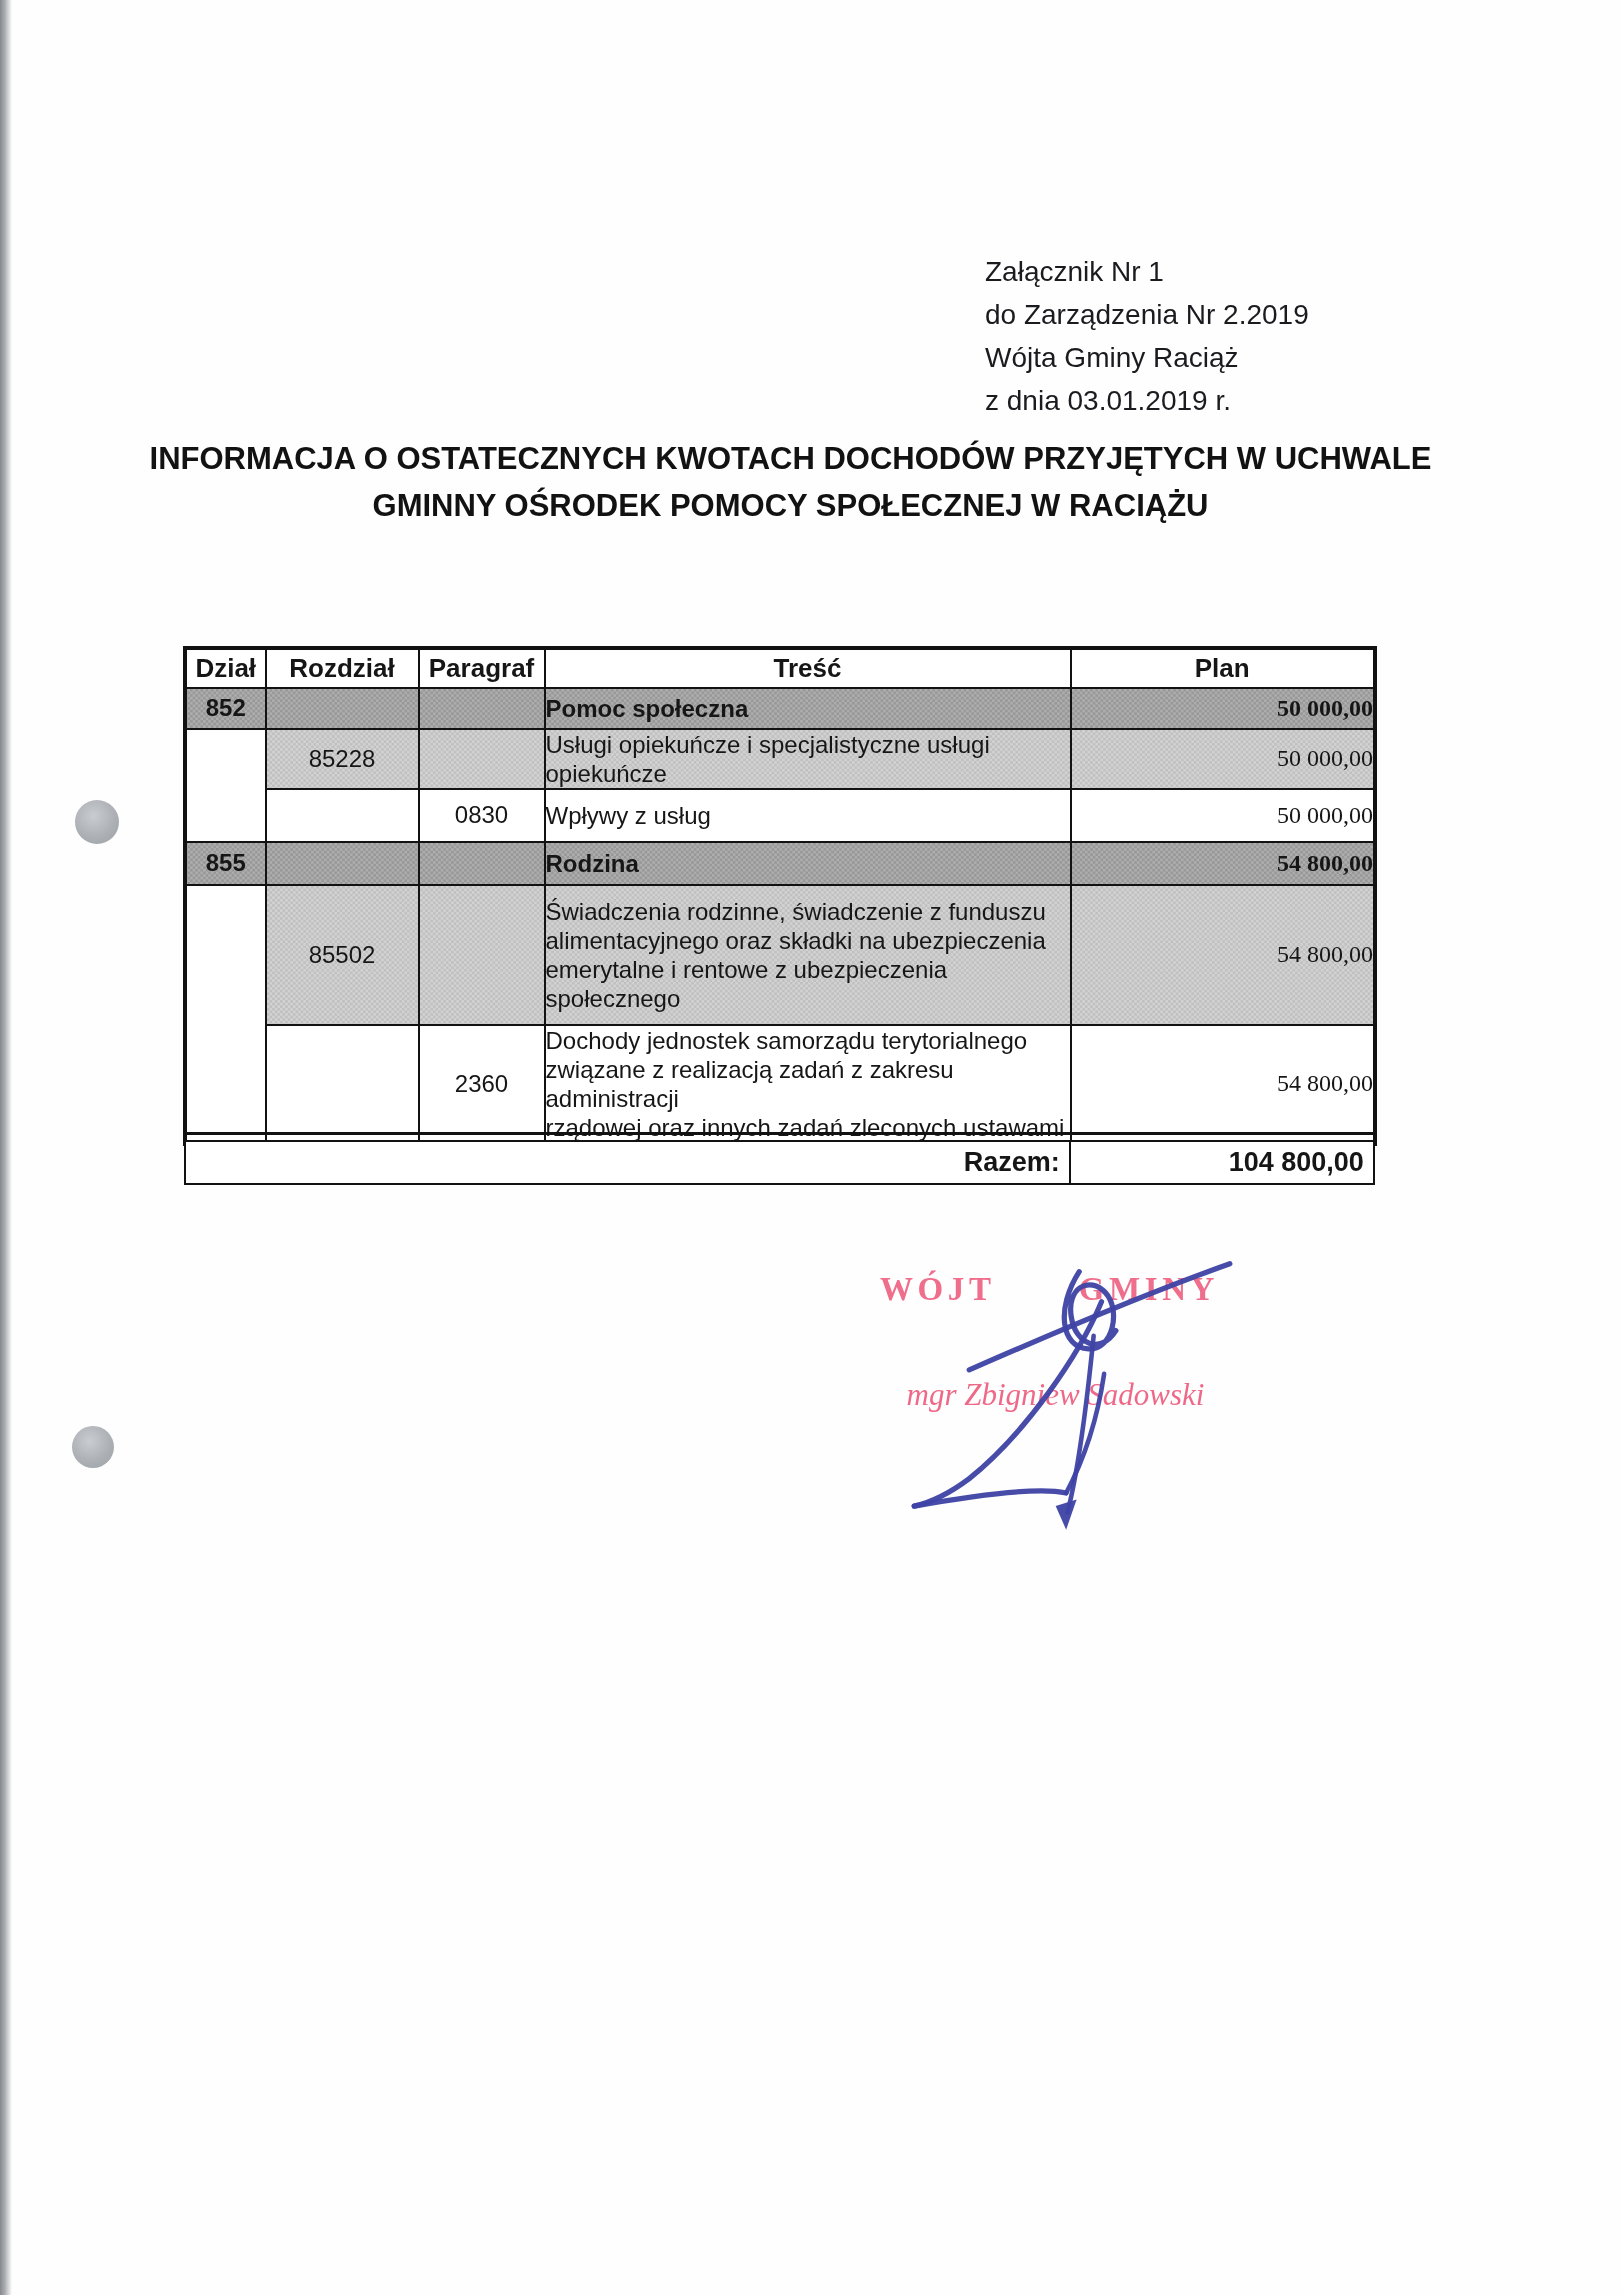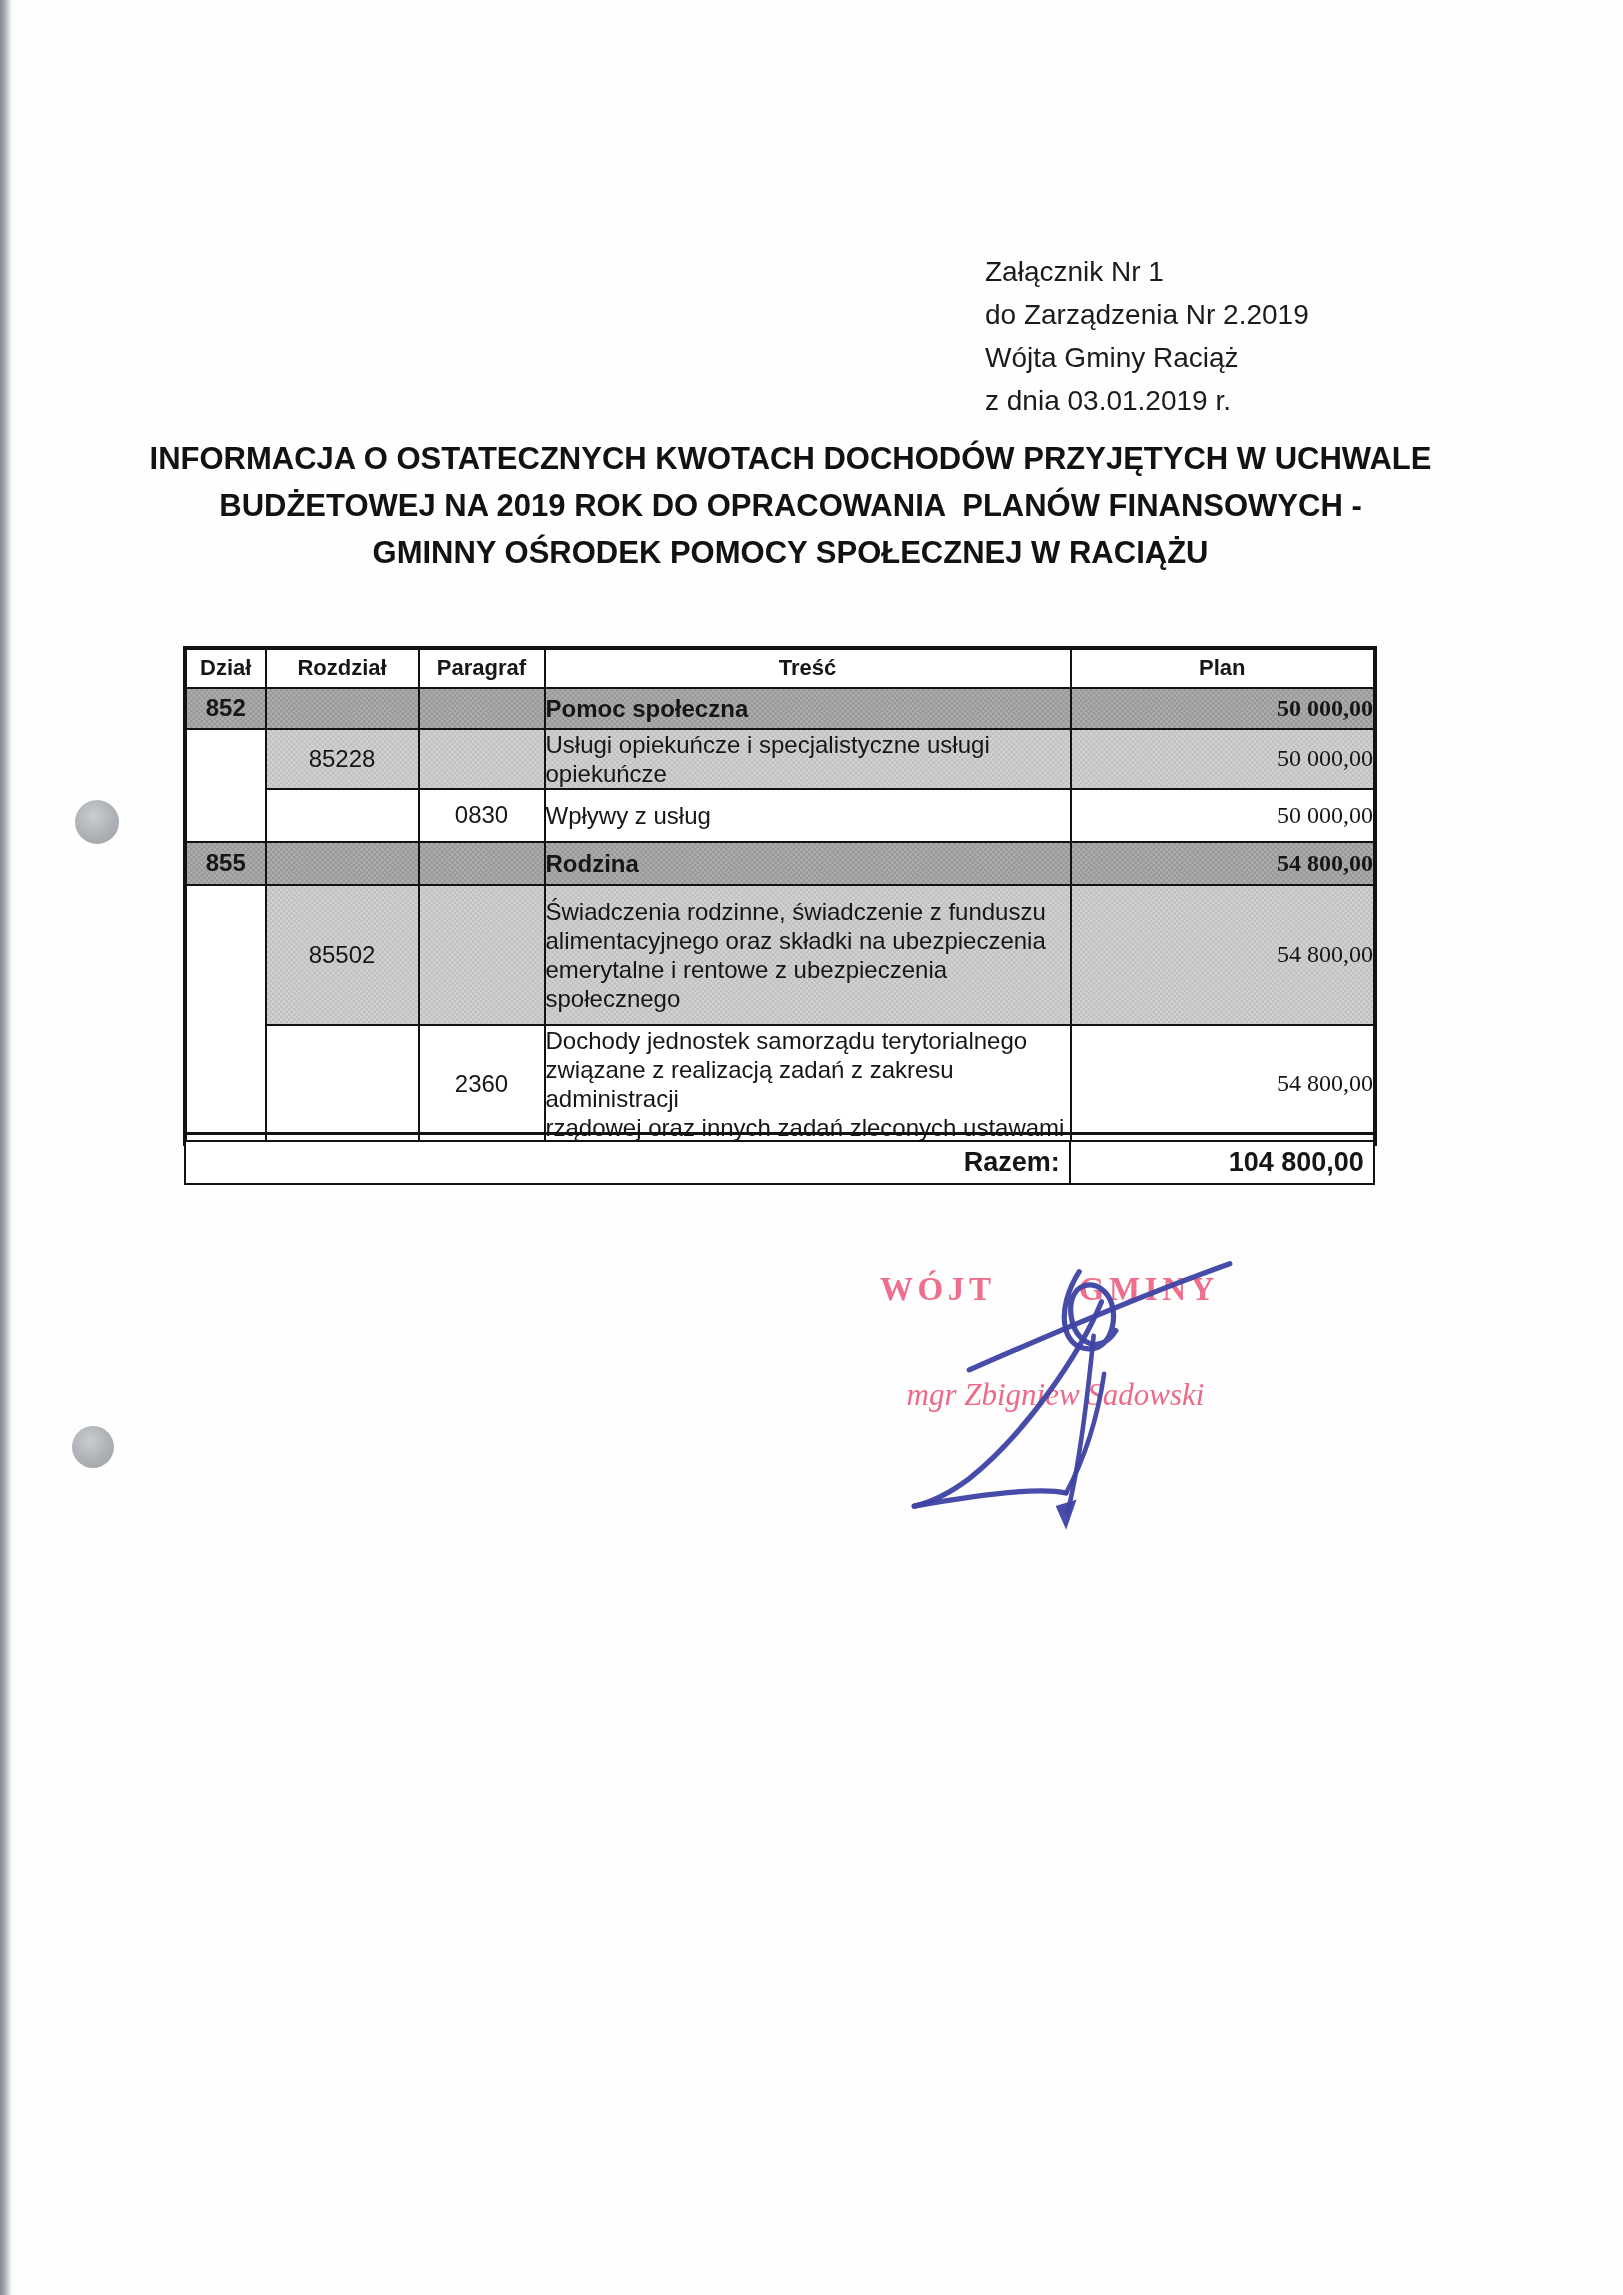--- a/index.html
+++ b/index.html
@@ -45,21 +45,21 @@
     width: 1189px; table-layout: fixed;
     border-collapse: collapse;
     font-size: 24px;
   }
   table.budget th, table.budget td {
     border: 2px solid var(--border_black);
     padding: 0; vertical-align: middle;
     overflow: hidden;
   }
   table.budget { border: 3.3px solid var(--border_black); outline: 0.7px solid var(--border_black); }
-  table.budget th { font-size: 22px; font-weight: 700; border-bottom-width: 2.6px; background: #fff; }
+  table.budget th { font-size: 26px; font-weight: 700; border-bottom-width: 2.6px; background: #fff; }
 
   tr.tr-head  { height: 39px; }
   tr.tr-852   { height: 41px; }
   tr.tr-85228 { height: 55px; }
   tr.tr-0830  { height: 53px; }
   tr.tr-855   { height: 43px; }
   tr.tr-85502 { height: 140px; }
   tr.tr-2360  { height: 103px; }
 
   td.c-num  { text-align: center; }
@@ -127,21 +127,20 @@
 
 <div class="attachment">
   <div>Załącznik Nr 1</div>
   <div>do Zarządzenia Nr 2.2019</div>
   <div>Wójta Gminy Raciąż</div>
   <div>z dnia 03.01.2019 r.</div>
 </div>
 
 <div class="doc-title">
   <div>INFORMACJA O OSTATECZNYCH KWOTACH DOCHODÓW PRZYJĘTYCH W UCHWALE</div>
-  <div>BUDŻETOWEJ NA 2019 ROK DO OPRACOWANIA  PLANÓW FINANSOWYCH -</div>
   <div>GMINNY OŚRODEK POMOCY SPOŁECZNEJ W RACIĄŻU</div>
 </div>
 
 <table class="budget">
   <colgroup>
     <col style="width:80px">
       <col style="width:153px">
       <col style="width:126px">
       <col style="width:526px">
       <col style="width:304px">

